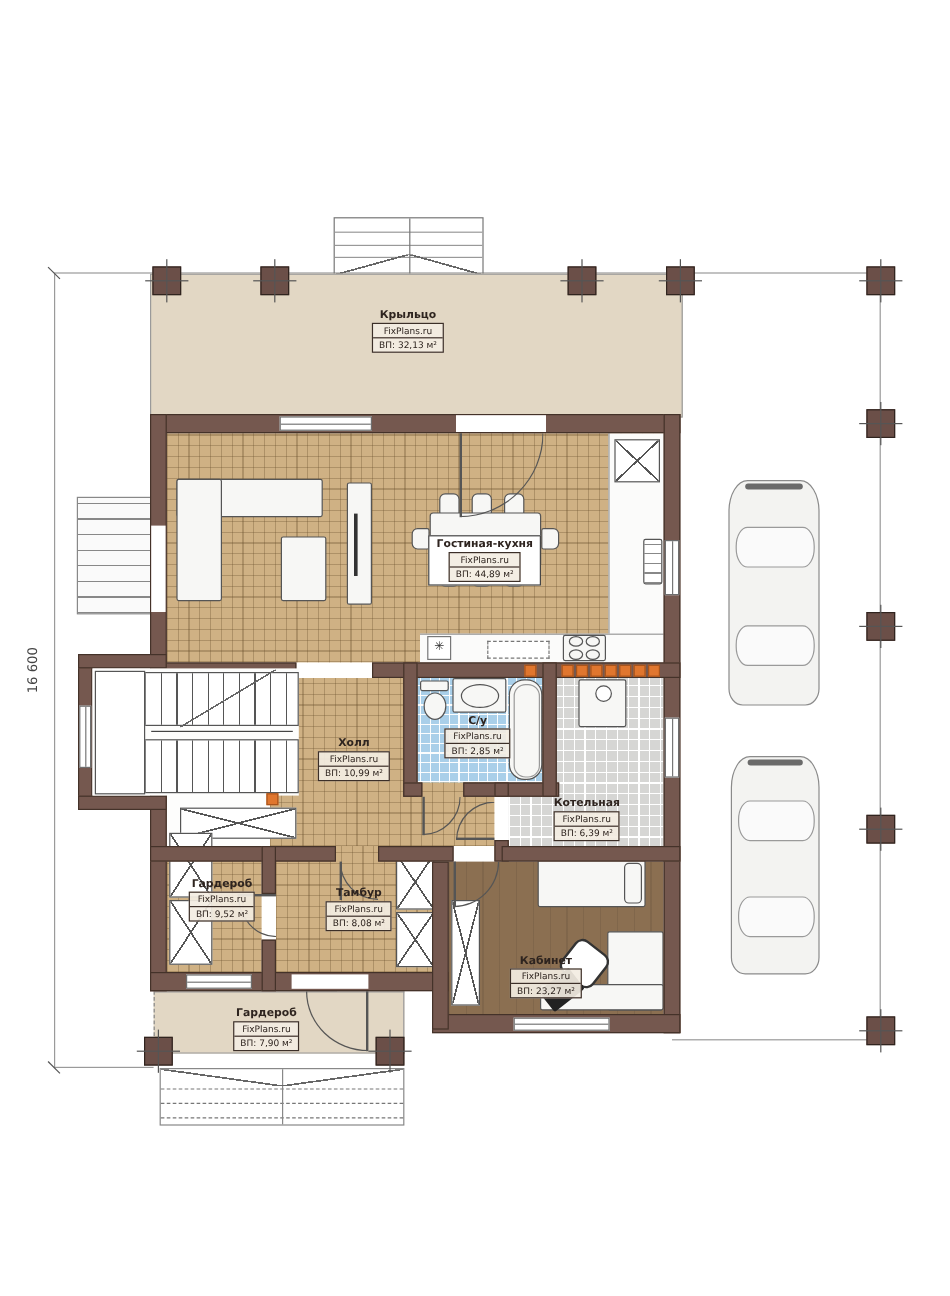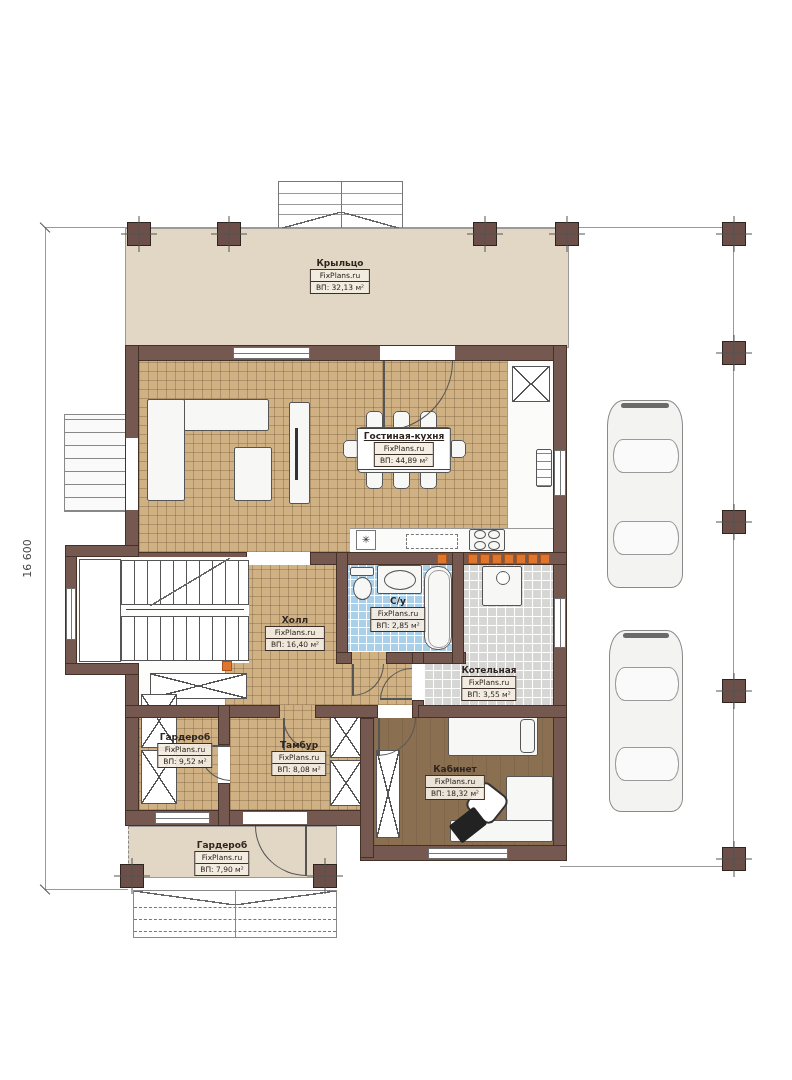--- a/index.html
+++ b/index.html
@@ -248,54 +248,54 @@
     <div class="hood"></div>
     <div class="ws" style="top:36px;"></div>
     <div class="ws" style="top:116px;"></div>
   </div>
 
   <div class="rlabel" style="left:340px;top:258px;">
     <div class="t">Крыльцо</div>
     <div class="bx"><div class="r1">FixPlans.ru</div>
     <div class="r2">ВП: 32,13 м²</div></div>
   </div>
-  <div class="rlabel panelbg" style="left:404px;top:428px;text-decoration:underline;">
+  <div class="rlabel panelbg" style="left:404px;top:446px;">
     <div class="t">Гостиная-кухня</div>
     <div class="bx"><div class="r1">FixPlans.ru</div>
     <div class="r2">ВП: 44,89 м²</div></div>
   </div>
   <div class="rlabel" style="left:295px;top:615px;">
     <div class="t">Холл</div>
     <div class="bx"><div class="r1">FixPlans.ru</div>
-    <div class="r2">ВП: 16,40 м²</div></div>
+    <div class="r2">ВП: 10,99 м²</div></div>
   </div>
   <div class="rlabel" style="left:398px;top:596px;">
     <div class="t">С/у</div>
     <div class="bx"><div class="r1">FixPlans.ru</div>
     <div class="r2">ВП: 2,85 м²</div></div>
   </div>
   <div class="rlabel" style="left:489px;top:665px;">
     <div class="t">Котельная</div>
     <div class="bx"><div class="r1">FixPlans.ru</div>
-    <div class="r2">ВП: 3,55 м²</div></div>
+    <div class="r2">ВП: 6,39 м²</div></div>
   </div>
   <div class="rlabel" style="left:185px;top:732px;">
     <div class="t">Гардероб</div>
     <div class="bx"><div class="r1">FixPlans.ru</div>
     <div class="r2">ВП: 9,52 м²</div></div>
   </div>
   <div class="rlabel" style="left:299px;top:740px;">
     <div class="t">Тамбур</div>
     <div class="bx"><div class="r1">FixPlans.ru</div>
     <div class="r2">ВП: 8,08 м²</div></div>
   </div>
-  <div class="rlabel" style="left:455px;top:764px;">
+  <div class="rlabel" style="left:455px;top:796px;">
     <div class="t">Кабинет</div>
     <div class="bx"><div class="r1">FixPlans.ru</div>
-    <div class="r2">ВП: 18,32 м²</div></div>
+    <div class="r2">ВП: 23,27 м²</div></div>
   </div>
   <div class="rlabel" style="left:222px;top:840px;">
     <div class="t">Гардероб</div>
     <div class="bx"><div class="r1">FixPlans.ru</div>
     <div class="r2">ВП: 7,90 м²</div></div>
   </div>
 
 </div>
 
 </body></html>

